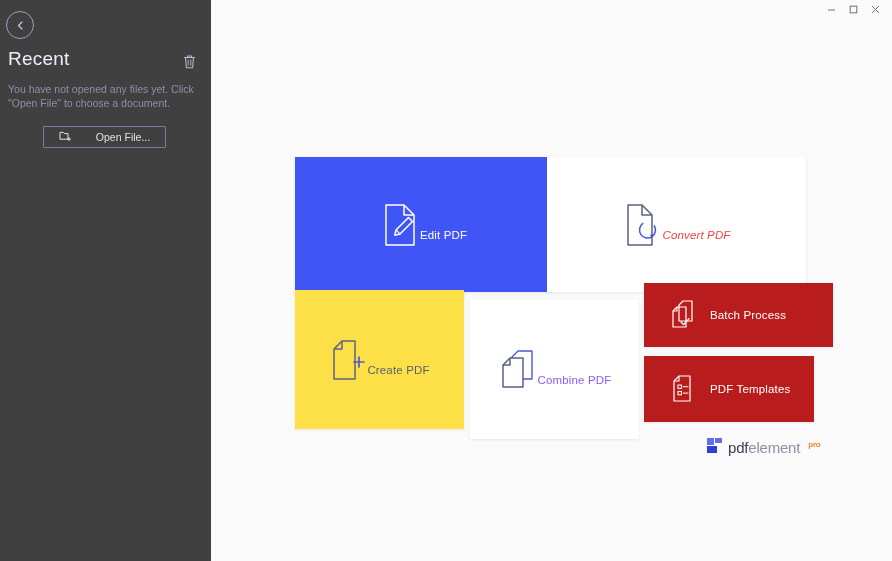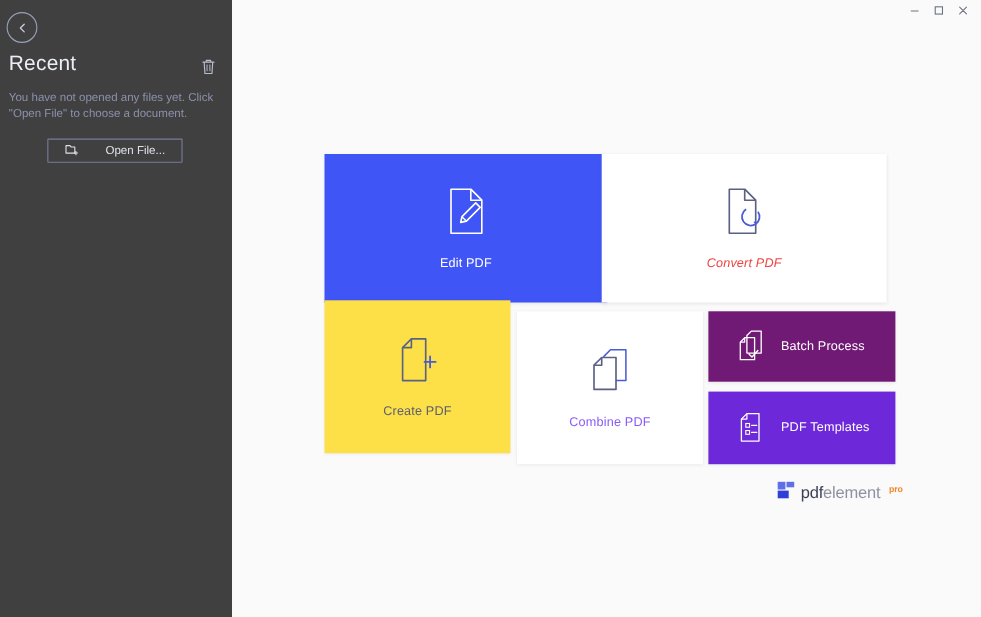--- a/index.html
+++ b/index.html
@@ -127,44 +127,45 @@
     height: 282px;
   }
   .tile {
     position: absolute;
     box-sizing: border-box;
     display: flex;
     cursor: pointer;
     box-shadow: 0 1px 3px rgba(60,64,90,.10);
   }
   .tile.vertical {
-    flex-direction: column;
-    align-items: center;
-    justify-content: center;
+    flex-direction: row;
+    align-items: center;
+    justify-content: center;
+    margin-top: 17px;
   }
   .tile.horizontal {
     flex-direction: row;
     align-items: center;
     justify-content: flex-start;
   }
   .tile-label {
     font-size: 11.5px;
     letter-spacing: .15px;
   }
   .tile.vertical .tile-label { margin-top: 20px; }
   .tile.horizontal .tile-label { margin-left: 14px; font-size: 11.5px; }
   .tile-icon { display: flex; align-items: center; justify-content: center; }
 
   
   #tile-edit     { left: 0;   top: 0;   width: 257px; height: 135px; background: #4055f5; color: #ffffff; }
   #tile-convert  { left: 252px; top: 0; width: 259px; height: 135px; background: #ffffff; color: #ef4444; font-style: italic; }
   #tile-create   { left: 0;   top: 133px; width: 169px; height: 139px; background: #fde047; color: #5c6071; }
   #tile-combine  { left: 175px; top: 143px; width: 169px; height: 139px; background: #ffffff; color: #8b5cf6; }
-  #tile-batch    { left: 349px; top: 143px; width: 170px; height: 64px; background: #701a75; color: #ffffff; padding-left: 26px; }
-  #tile-templates{ left: 349px; top: 216px; width: 170px; height: 66px; background: #6d28d9; color: #ffffff; padding-left: 26px; }
+  #tile-batch    { left: 349px; top: 143px; width: 189px; height: 64px; background: #b91c1c; color: #ffffff; padding-left: 26px; }
+  #tile-templates{ left: 349px; top: 216px; width: 170px; height: 66px; background: #b91c1c; color: #ffffff; padding-left: 26px; }
 
   .brand {
     position: absolute;
     left: 496px;
     top: 436px;
     display: flex;
     align-items: flex-start;
     gap: 6px;
   }
   .brand-mark {

